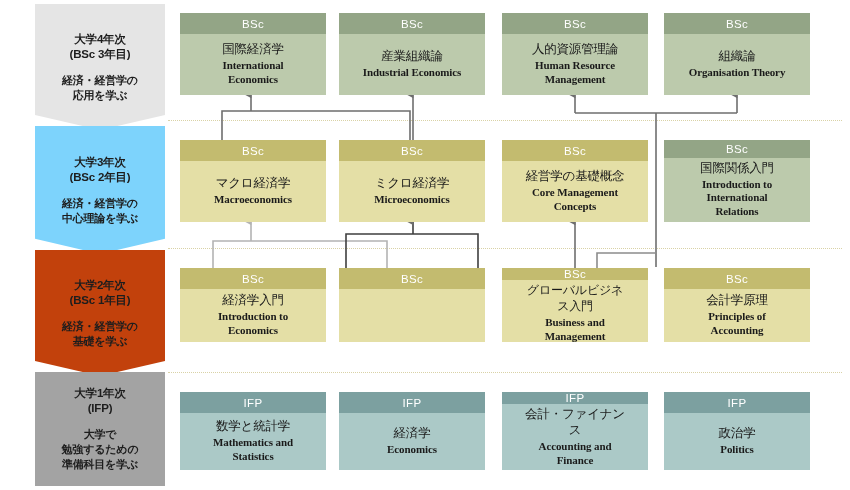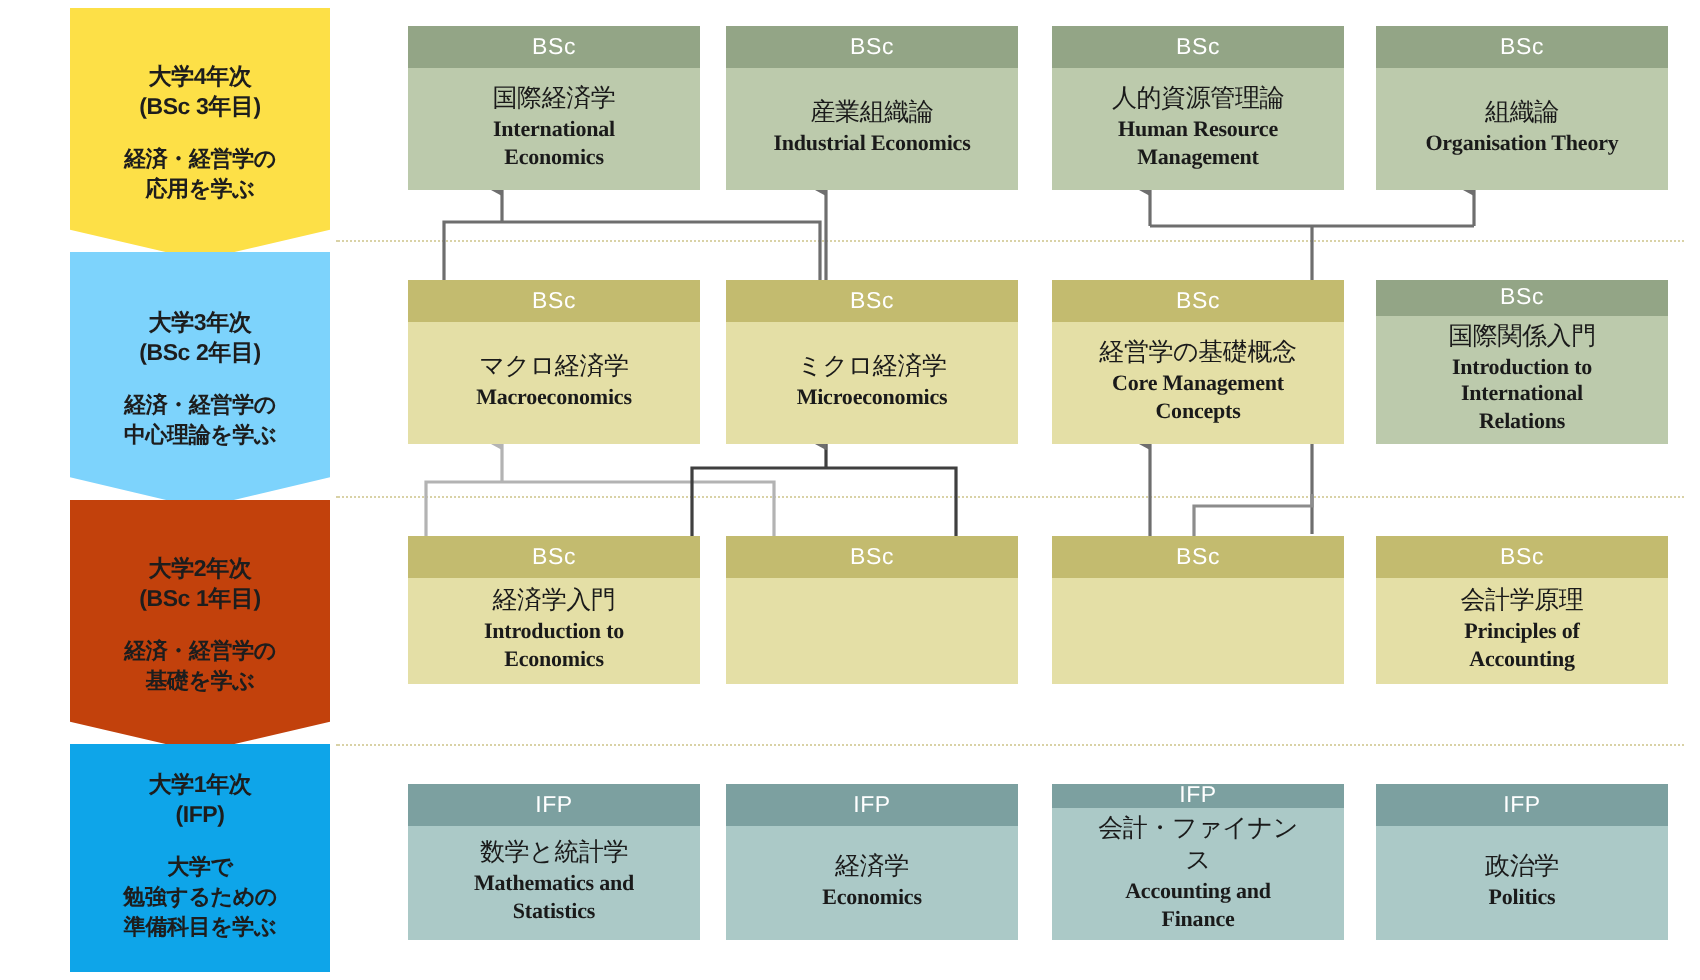--- a/index.html
+++ b/index.html
@@ -42,21 +42,20 @@
   .stage-desc {
     font-size: 11px; font-weight: 700; line-height: 15px;
     margin-top: 11px; letter-spacing: -0.2px;
   }
 
   
   .card {
     position: absolute;
     display: flex; flex-direction: column;
     overflow: hidden;
-    margin-left: 24px;
   }
   .card-head {
     height: 21px;
     display: flex; align-items: center; justify-content: center;
     color: #ffffff;
     font-size: 11.5px;
     font-family: "Liberation Sans", sans-serif;
     letter-spacing: 0.3px;
   }
   .card-body {
@@ -91,21 +90,21 @@
 <body>
 
 <div id="root">
 
   <div class="row-sep" style="top:120px"></div>
   <div class="row-sep" style="top:248px"></div>
   <div class="row-sep" style="top:372px"></div>
 
   <div class="sidebar">
 
-    <div class="stage" style="top:0px; height:126px; background:#fde047">
+    <div class="stage" style="top:0px; height:126px; background:#e5e5e5">
       <div class="stage-title">
         <div>大学4年次</div>
         <div>(BSc 3年目)</div>
       </div>
       <div class="stage-desc">
         <div>経済・経営学の</div>
         <div>応用を学ぶ</div>
       </div>
     </div>
 
@@ -124,21 +123,21 @@
       <div class="stage-title">
         <div>大学2年次</div>
         <div>(BSc 1年目)</div>
       </div>
       <div class="stage-desc">
         <div>経済・経営学の</div>
         <div>基礎を学ぶ</div>
       </div>
     </div>
 
-    <div class="stage flat" style="top:368px; height:114px; background:#0ea5e9">
+    <div class="stage flat" style="top:368px; height:114px; background:#a3a3a3">
       <div class="stage-title">
         <div>大学1年次</div>
         <div>(IFP)</div>
       </div>
       <div class="stage-desc">
         <div>大学で</div>
         <div>勉強するための</div>
         <div>準備科目を学ぶ</div>
       </div>
     </div>
@@ -268,20 +267,27 @@
       </div>
     </div>
   </div>
 
   <div class="card" style="left:339px; top:268px; width:146px; height:74px; background:#e4dfa6">
     <div class="card-head" style="background:#c3bb6f">BSc</div>
   </div>
 
   <div class="card" style="left:502px; top:268px; width:146px; height:74px; background:#e4dfa6">
     <div class="card-head" style="background:#c3bb6f">BSc</div>
+    <div class="card-body">
+      <div class="card-ja" style="font-size:12px">グローバルビジネス入門</div>
+      <div class="card-en">
+        <div>Business and Management</div>
+        <div>in a Global Context</div>
+      </div>
+    </div>
   </div>
 
   <div class="card" style="left:664px; top:268px; width:146px; height:74px; background:#e4dfa6">
     <div class="card-head" style="background:#c3bb6f">BSc</div>
     <div class="card-body">
       <div class="card-ja">会計学原理</div>
       <div class="card-en">
         <div>Principles of Accounting</div>
       </div>
     </div>

